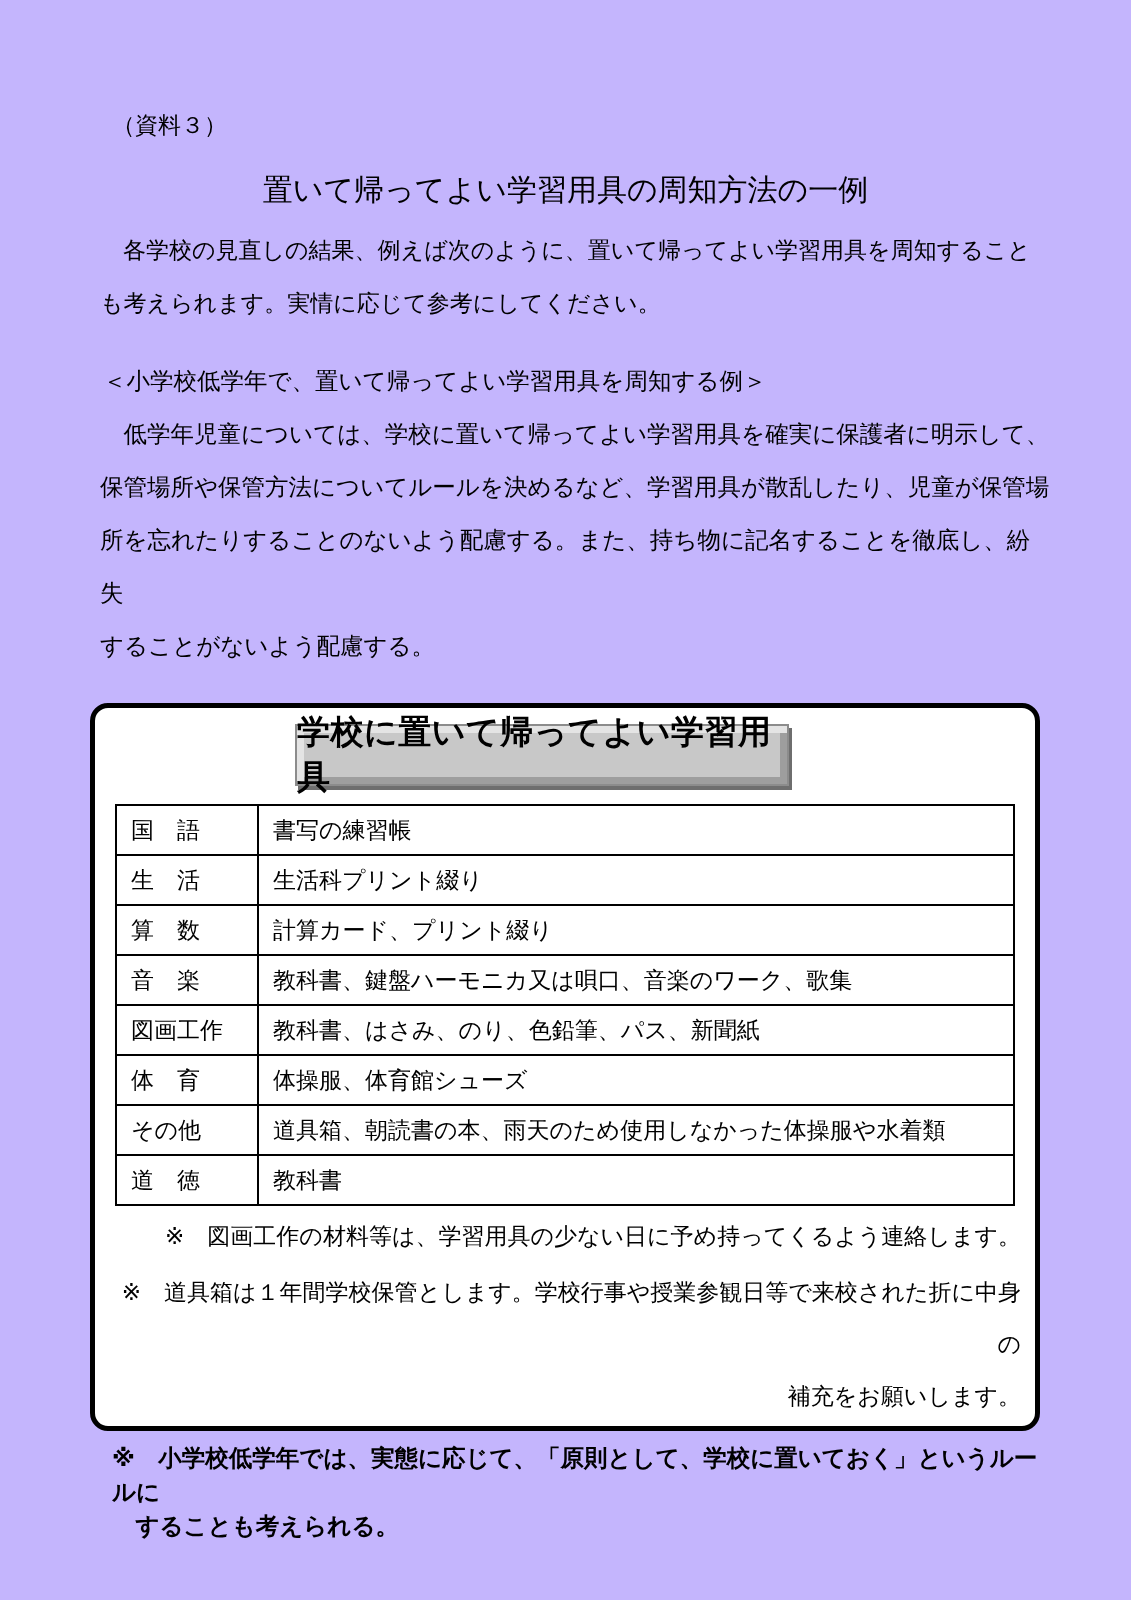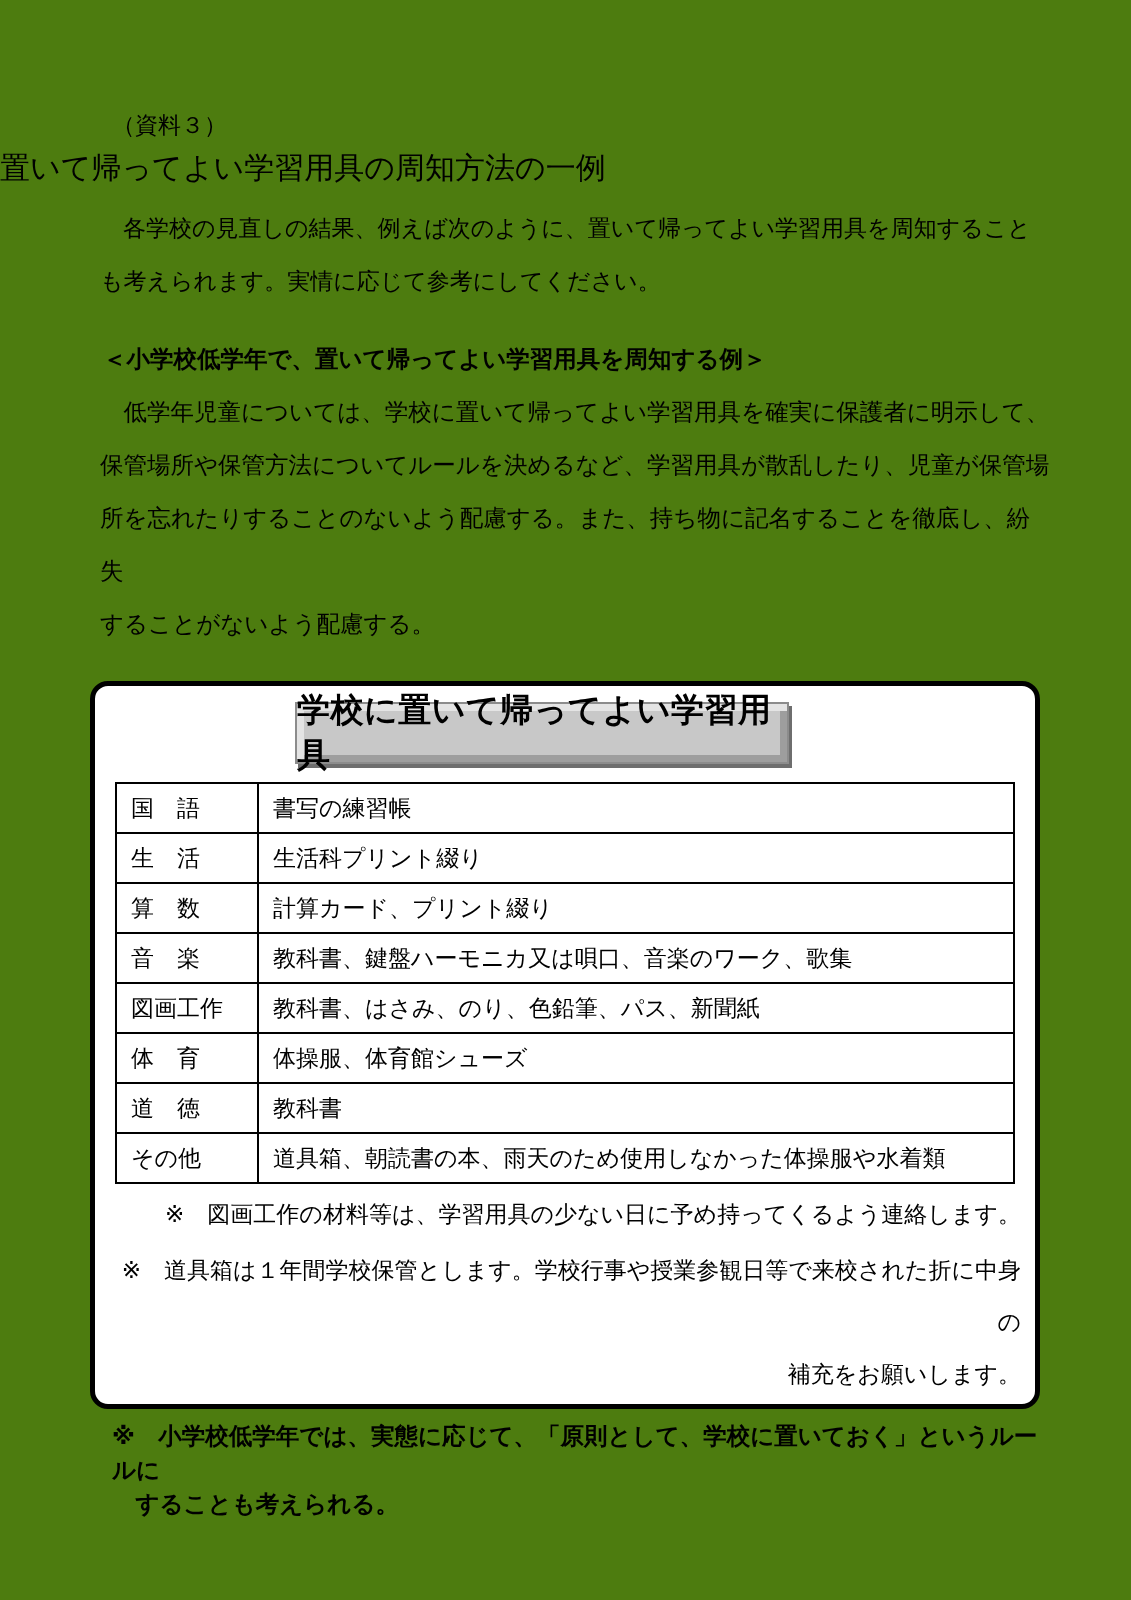--- a/index.html
+++ b/index.html
@@ -1,50 +1,51 @@
 <!DOCTYPE html>
 <html><head>
 <meta charset="utf-8">
 <style>
   html, body { margin: 0; padding: 0; background: #ffffff; }
   .page {
     position: relative;
     width: 1131px;
     height: 1600px;
-    background: #4d7c0f;
+    background: #c4b5fd;
     color: #000000;
     box-sizing: border-box;
     padding-top: 112px;
     overflow: hidden;
     font-family: "Liberation Sans", "DejaVu Sans", sans-serif;
   }
   .serif { font-family: "Liberation Serif", "DejaVu Serif", serif; }
 
   .doc-label {
     margin-left: 112px;
     font-size: 23px;
     line-height: 28px;
   }
   .title {
-    margin: 8px 0 0 0;
+    margin: 30px 0 0 0;
+    text-align: center;
     font-size: 30px;
     font-weight: normal;
     line-height: 40px;
   }
   .intro {
     margin: 14px 0 0 100px;
     width: 945px;
     font-size: 23px;
     line-height: 53px;
     white-space: pre-line;
   }
   .section-heading {
     margin: 36px 0 0 103px;
     font-size: 23.5px;
-    font-weight: bold;
+    font-weight: normal;
     line-height: 30px;
   }
   .section-body {
     margin: 12px 0 0 100px;
     width: 950px;
     font-size: 23.5px;
     font-weight: normal;
     line-height: 53px;
     white-space: pre-line;
   }
@@ -157,26 +158,26 @@
         </tr>
         <tr>
           <th>図画工作</th>
           <td>教科書、はさみ、のり、色鉛筆、パス、新聞紙</td>
         </tr>
         <tr>
           <th>体　育</th>
           <td>体操服、体育館シューズ</td>
         </tr>
         <tr>
+          <th>その他</th>
+          <td>道具箱、朝読書の本、雨天のため使用しなかった体操服や水着類</td>
+        </tr>
+        <tr>
           <th>道　徳</th>
           <td>教科書</td>
-        </tr>
-        <tr>
-          <th>その他</th>
-          <td>道具箱、朝読書の本、雨天のため使用しなかった体操服や水着類</td>
         </tr>
       </tbody>
     </table>
 
     <p class="note">※　図画工作の材料等は、学習用具の少ない日に予め持ってくるよう連絡します。</p>
 
     <p class="note">※　道具箱は１年間学校保管とします。学校行事や授業参観日等で来校された折に中身の
 　補充をお願いします。</p>
 
   </div>

